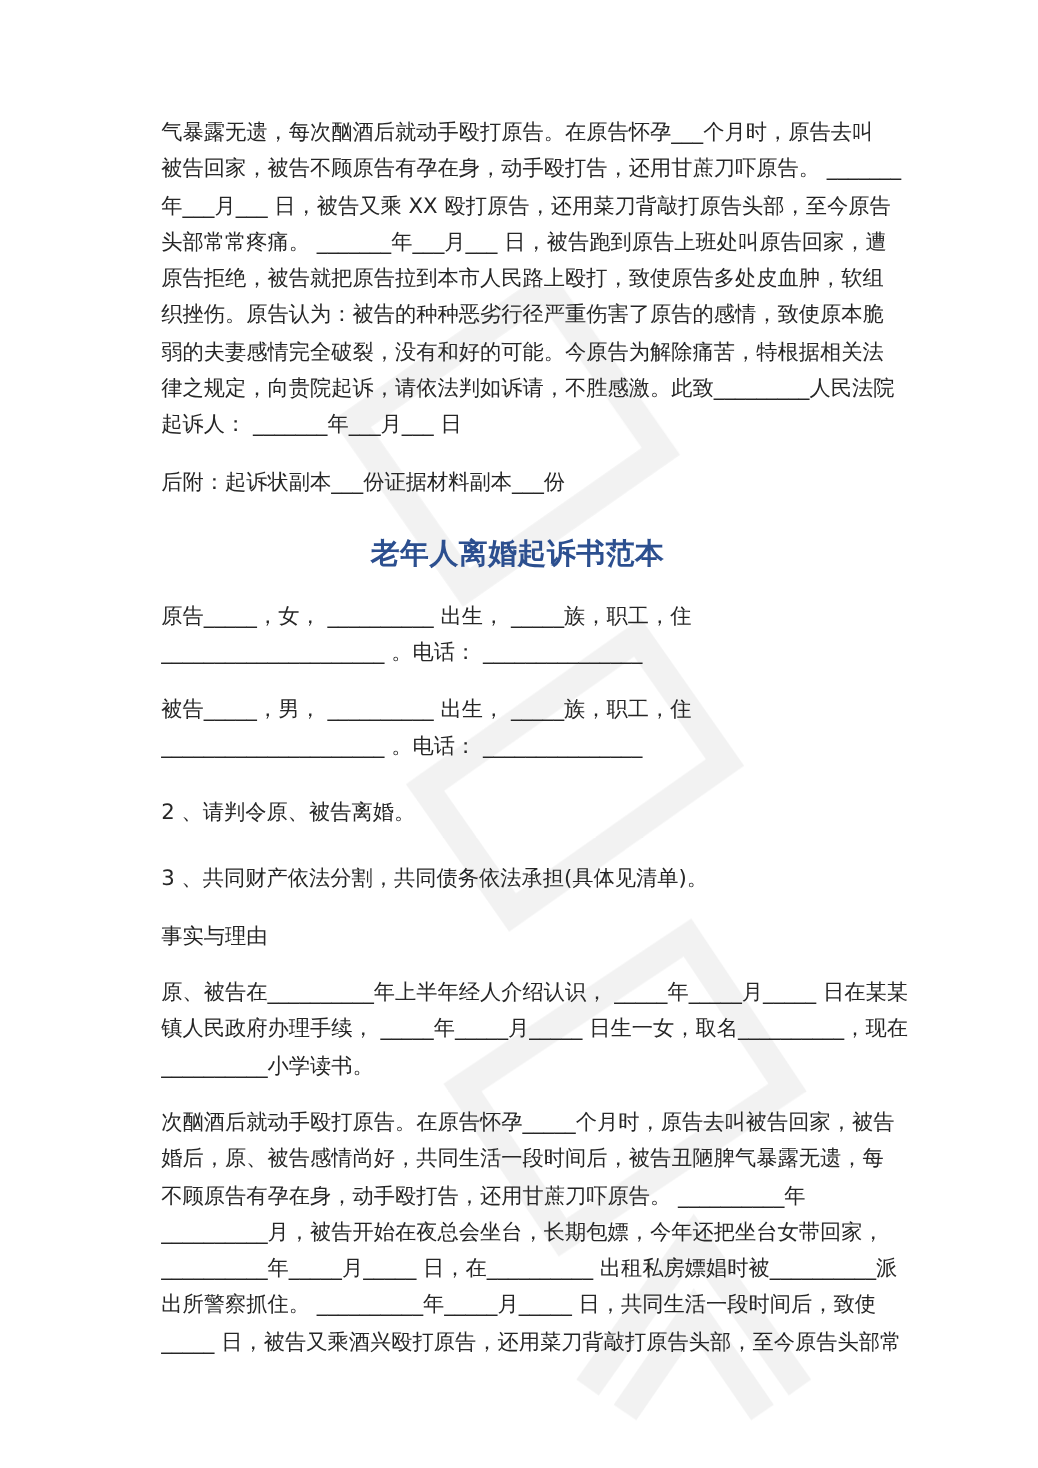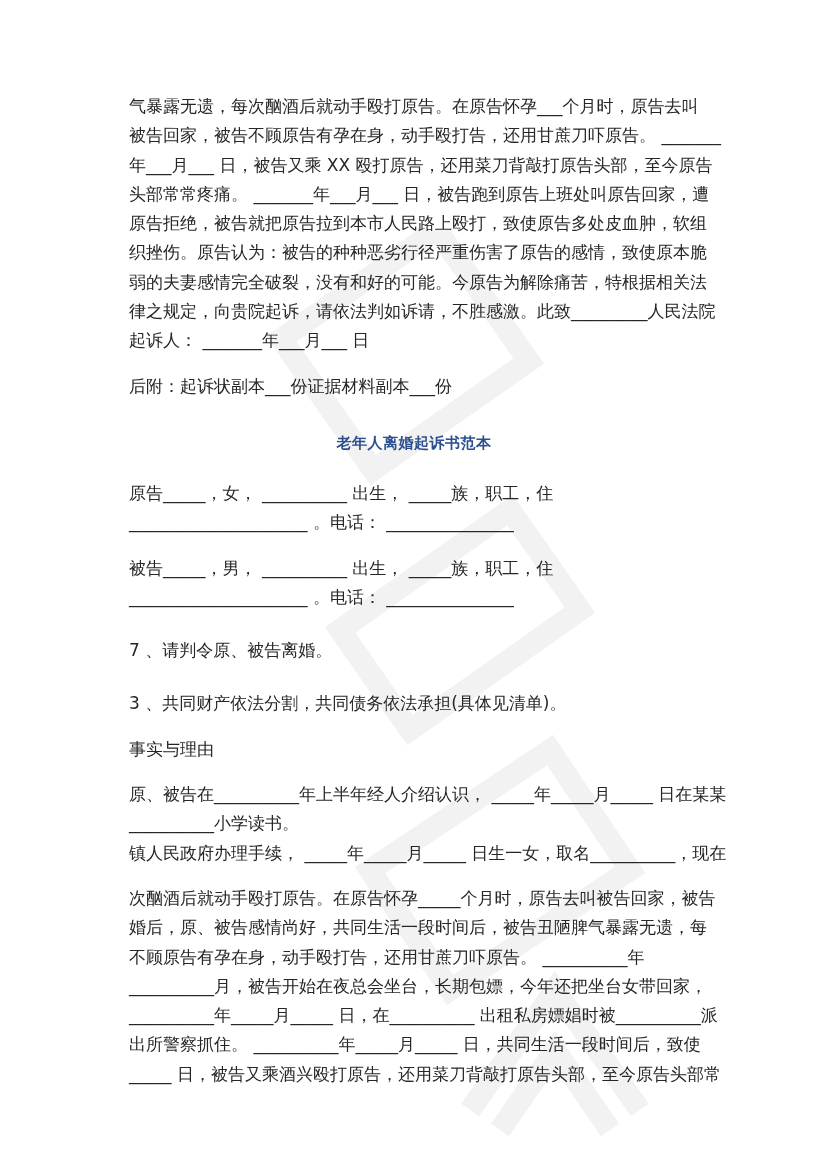--- a/index.html
+++ b/index.html
@@ -1,21 +1,21 @@
 <!DOCTYPE html>
 <html><head>
   <meta charset="utf-8">
   <style>
     html, body { margin: 0; padding: 0; background: #ffffff; }
     body { width: 830px; height: 1174px; position: relative; overflow: hidden;
            font-family: "DejaVu Sans", "Liberation Sans", sans-serif; color: #262626; }
     .page { position: absolute; left: 125px; top: 88px; width: 578px; }
     .para { font-size: 17px; line-height: 29.3px; margin: 4px; text-align: justify; word-break: break-all; }
     .gap { height: 8px; }
-    .title { font-size: 15px; color: #2c4f8f; text-align: center; margin: 26px 0 20px 0;
+    .title { font-size: 23px; color: #2c4f8f; text-align: center; margin: 26px 0 20px 0;
              line-height: 32px; letter-spacing: 0.5px; }
     .watermark { position: absolute; pointer-events: none; }
     .line { display: block; white-space: nowrap; }
   </style>
 </head>
 <body>
 
 <svg class="watermark" style="left:250px; top:230px;" width="520" height="944" viewBox="0 0 520 944">
   <g fill="none" stroke="#f0f0f0" stroke-width="22" opacity="0.85">
     <path d="M60 40 L250 40 L250 200 L60 200 Z" transform="rotate(-35 155 120)"></path>
@@ -49,33 +49,33 @@
     <span class="line">_____________________ 。电话： _______________</span>
   </div>
   <div class="gap"></div>
   <div class="para">
     <span class="line">被告_____，男， __________ 出生， _____族，职工，住</span>
     <span class="line">_____________________ 。电话： _______________</span>
   </div>
   <div class="gap"></div>
 
   <div class="gap"></div>
-  <p class="para">7 、请判令原、被告离婚。</p>
+  <p class="para">2 、请判令原、被告离婚。</p>
   <div class="gap"></div>
   <div class="gap"></div>
   <p class="para">3 、共同财产依法分割，共同债务依法承担(具体见清单)。</p>
   <div class="gap"></div>
 
   <p class="para">事实与理由</p>
   <div class="gap"></div>
 
   <div class="para">
     <span class="line">原、被告在__________年上半年经人介绍认识， _____年_____月_____ 日在某某</span>
+    <span class="line">镇人民政府办理手续， _____年_____月_____ 日生一女，取名__________，现在</span>
     <span class="line">__________小学读书。</span>
-    <span class="line">镇人民政府办理手续， _____年_____月_____ 日生一女，取名__________，现在</span>
   </div>
   <div class="gap"></div>
 
   <div class="para">
     <span class="line">次酗酒后就动手殴打原告。在原告怀孕_____个月时，原告去叫被告回家，被告</span>
     <span class="line">婚后，原、被告感情尚好，共同生活一段时间后，被告丑陋脾气暴露无遗，每</span>
     <span class="line">不顾原告有孕在身，动手殴打告，还用甘蔗刀吓原告。 __________年</span>
     <span class="line">__________月，被告开始在夜总会坐台，长期包嫖，今年还把坐台女带回家，</span>
     <span class="line">__________年_____月_____ 日，在__________ 出租私房嫖娼时被__________派</span>
     <span class="line">出所警察抓住。 __________年_____月_____ 日，共同生活一段时间后，致使</span>

